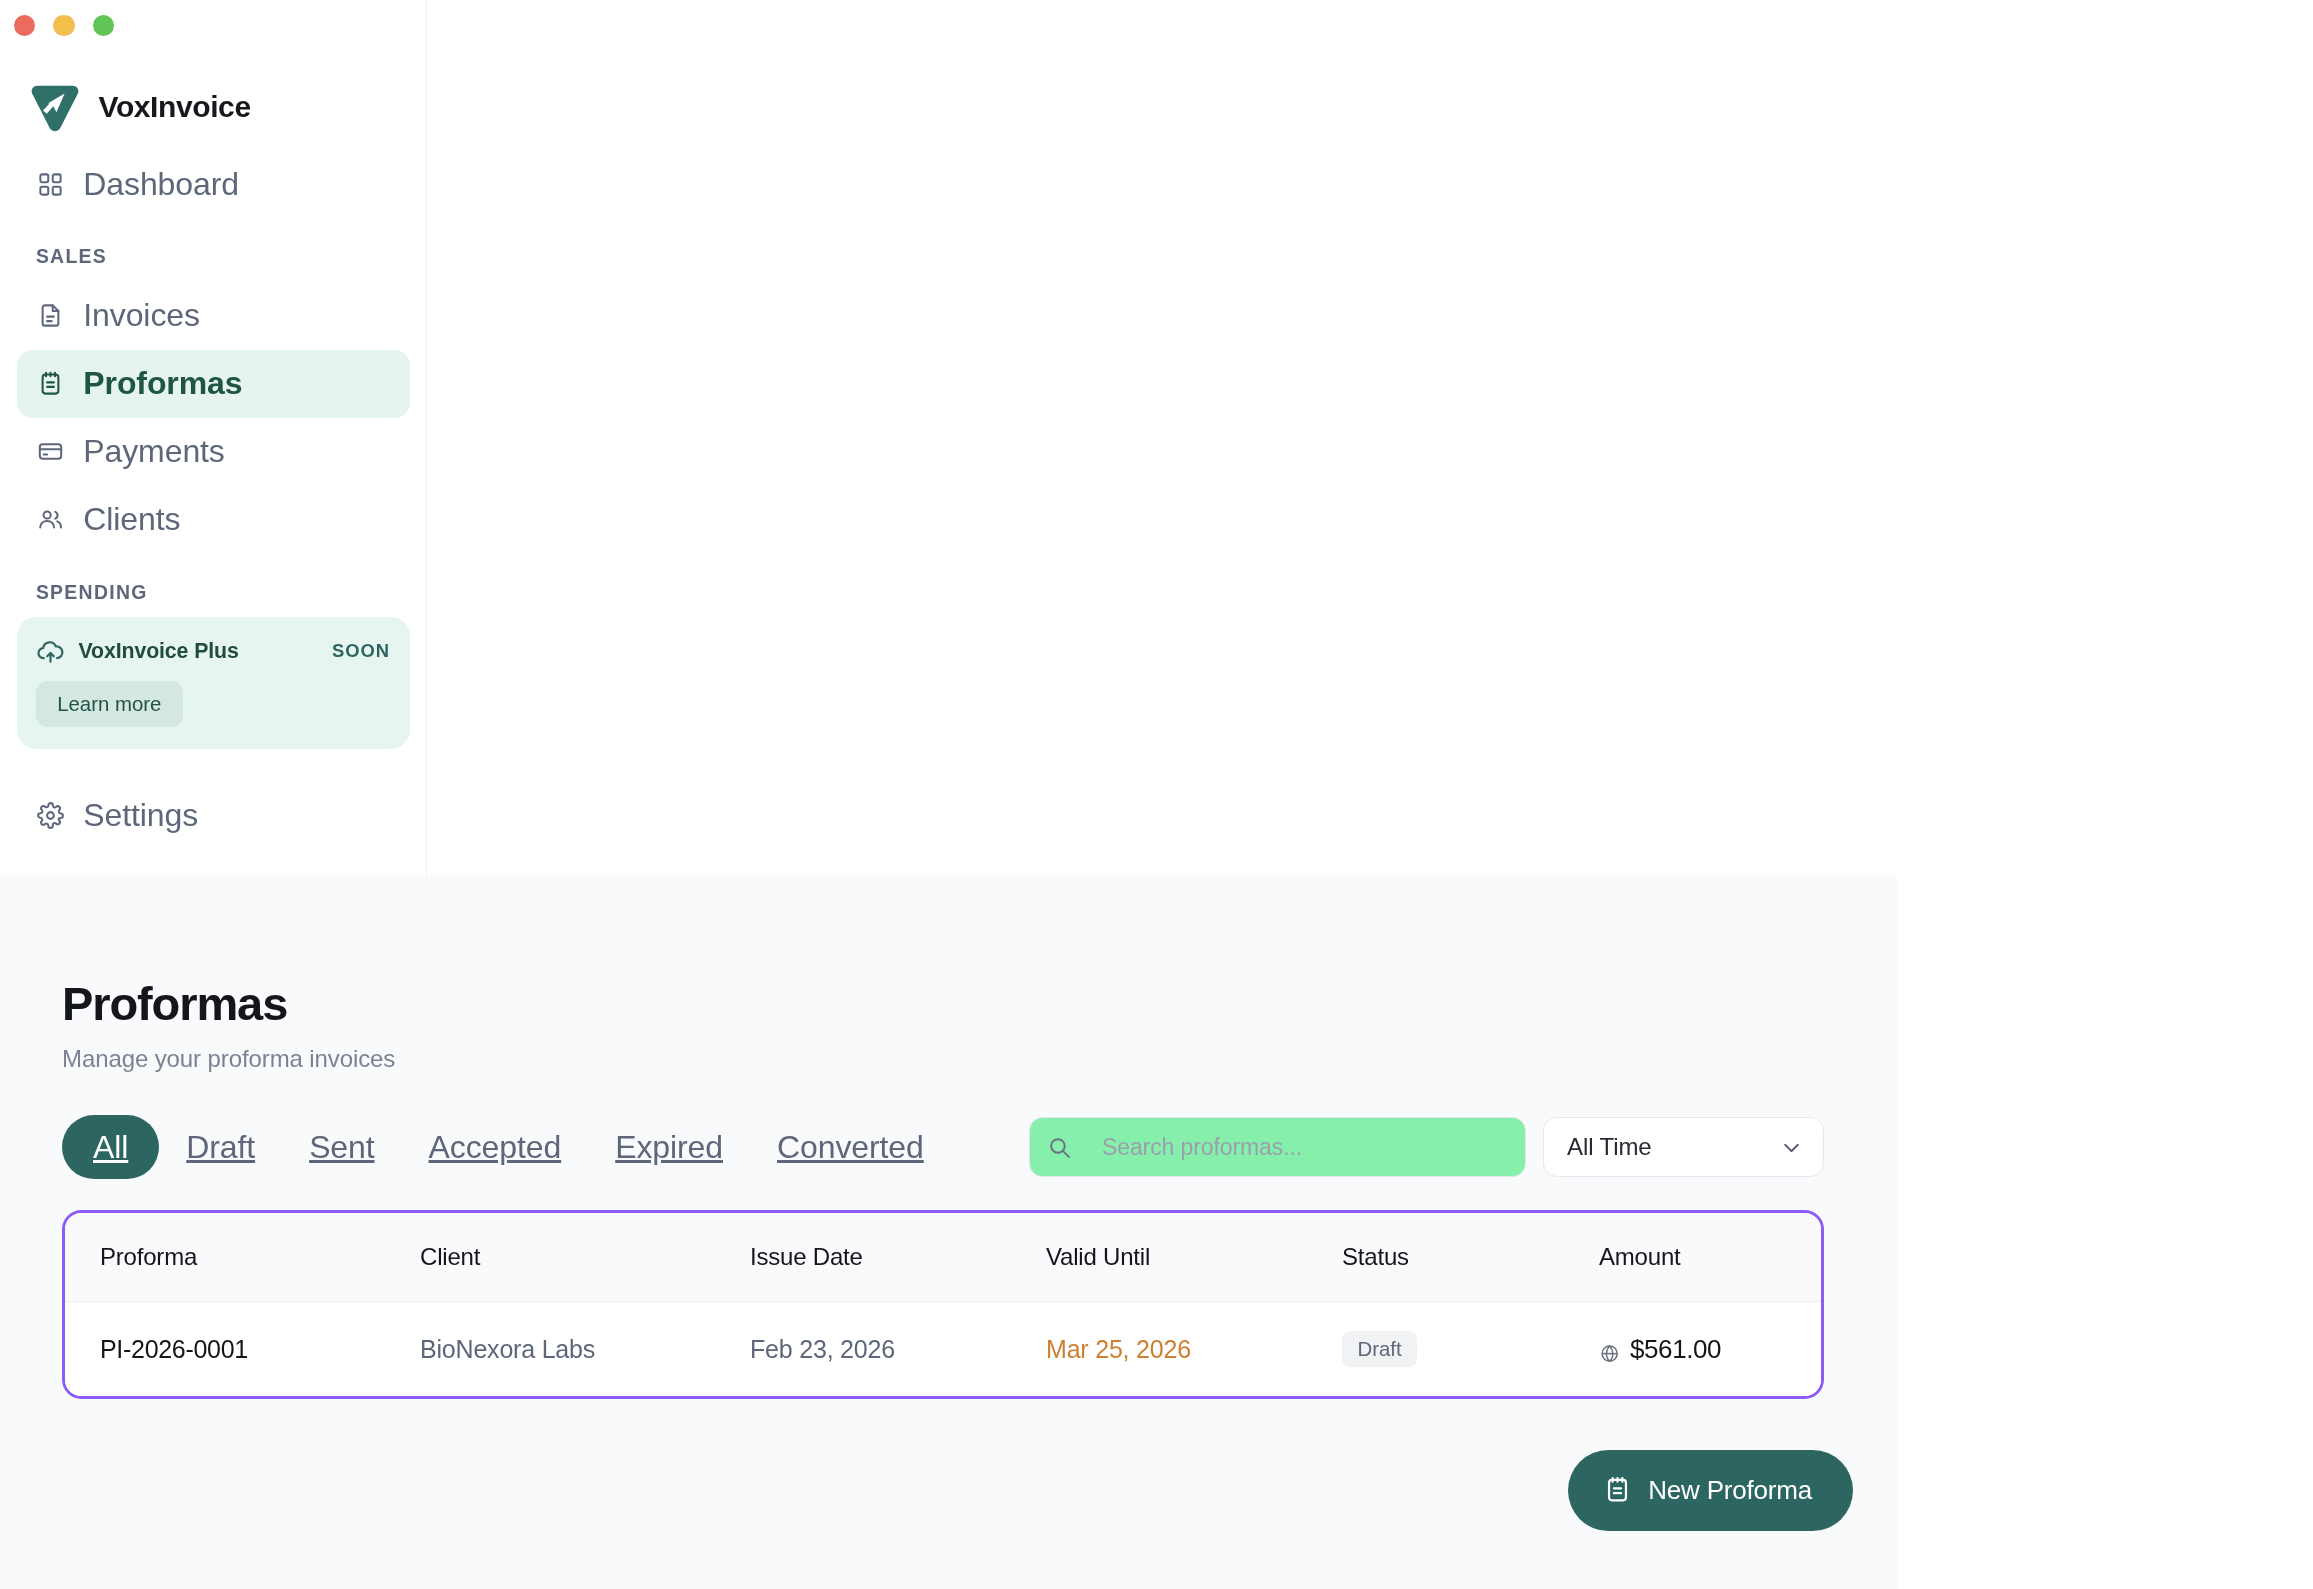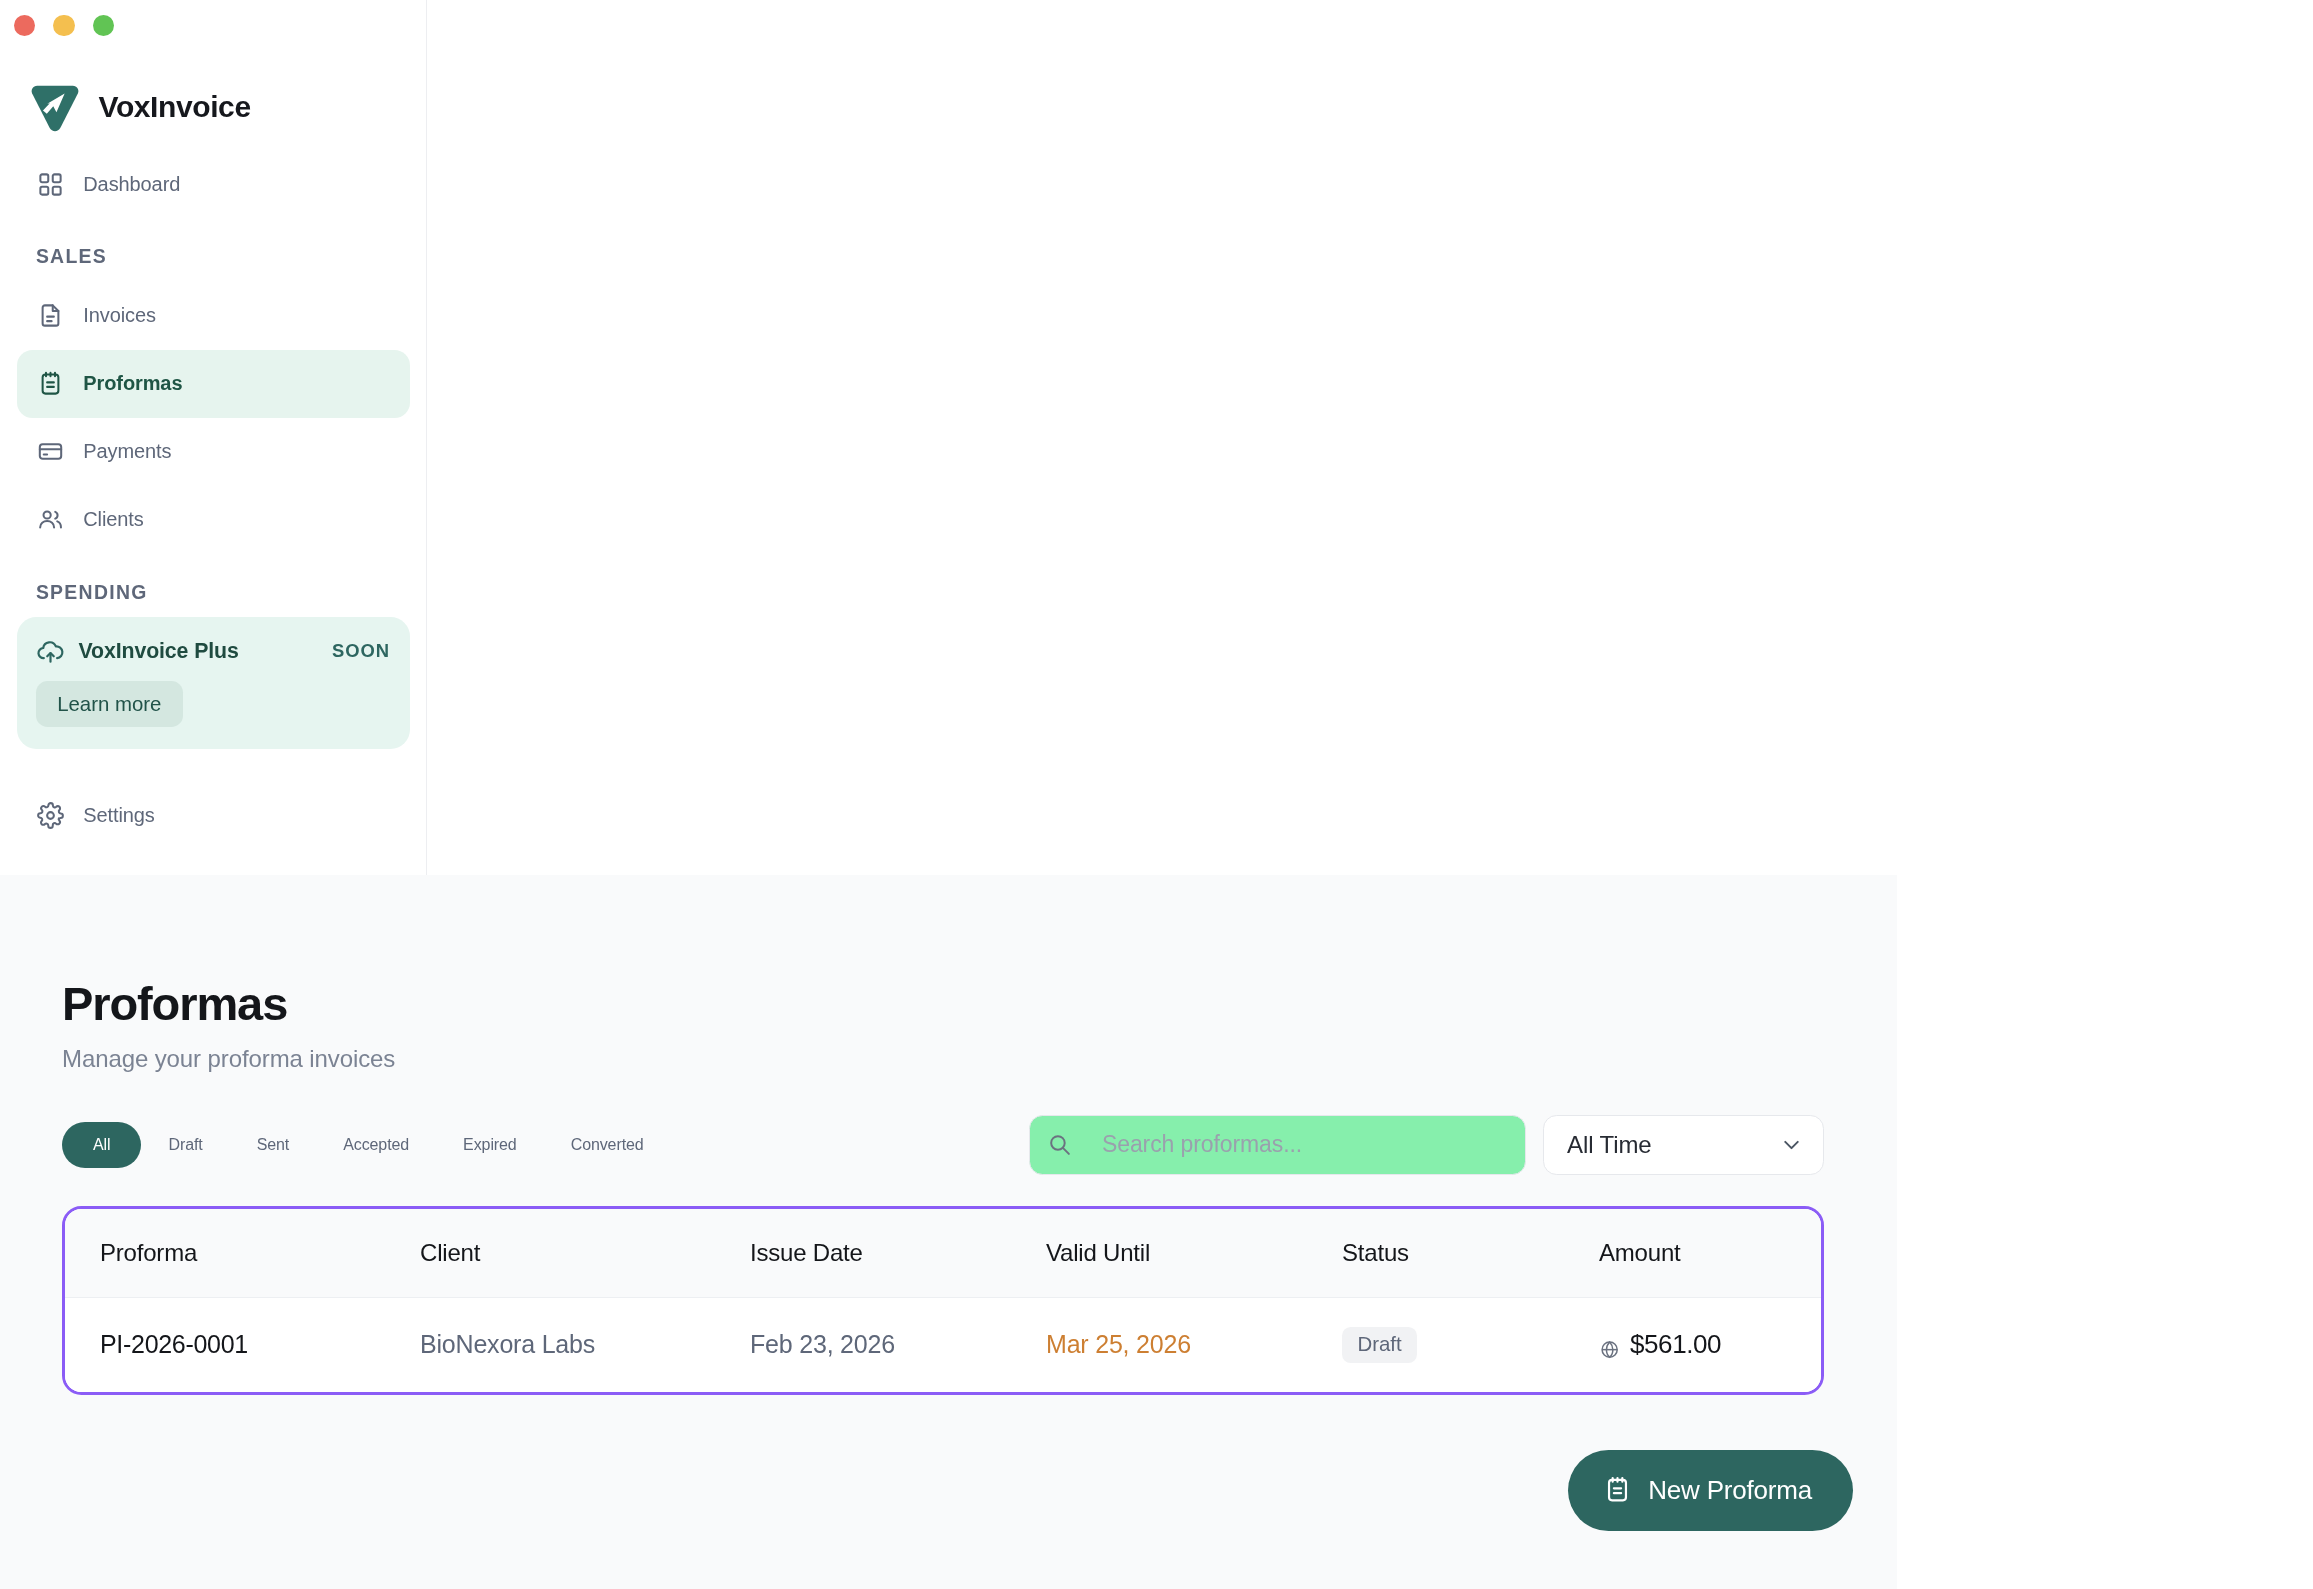--- a/index.html
+++ b/index.html
@@ -87,21 +87,21 @@
   }
   .nav-item .nav-icon {
     width: 29px; height: 29px;
     flex: 0 0 29px;
     display: flex;
     align-items: center;
     justify-content: center;
   }
   .nav-item .nav-icon svg { display: block; }
   .nav-label {
-    font-size: 20px;
+    font-size: 32px;
     color: #5e6779;
     letter-spacing: -0.1px;
   }
   .nav-item.active {
     background: #e6f4ee;
   }
   .nav-item.active .nav-label {
     color: #1f5545;
     font-weight: 700;
   }
@@ -190,27 +190,28 @@
     margin: 42px 0 0 62px;
     width: 1762px;
   }
   .tabs {
     display: flex;
     align-items: center;
     gap: 0;
     flex: 1 1 auto;
   }
   .tab {
-    font-size: 16px;
+    font-size: 32px;
     color: #5e6779;
     padding: 13.6px 27px;
     border-radius: 969px;
     cursor: pointer;
     letter-spacing: -0.1px;
     white-space: nowrap;
+    text-decoration: underline;
   }
   .tab.active {
     background: #2d6660;
     color: #ffffff;
     font-weight: 400;
     padding: 13.6px 31px;
   }
 
   .search-box {
     position: relative;

